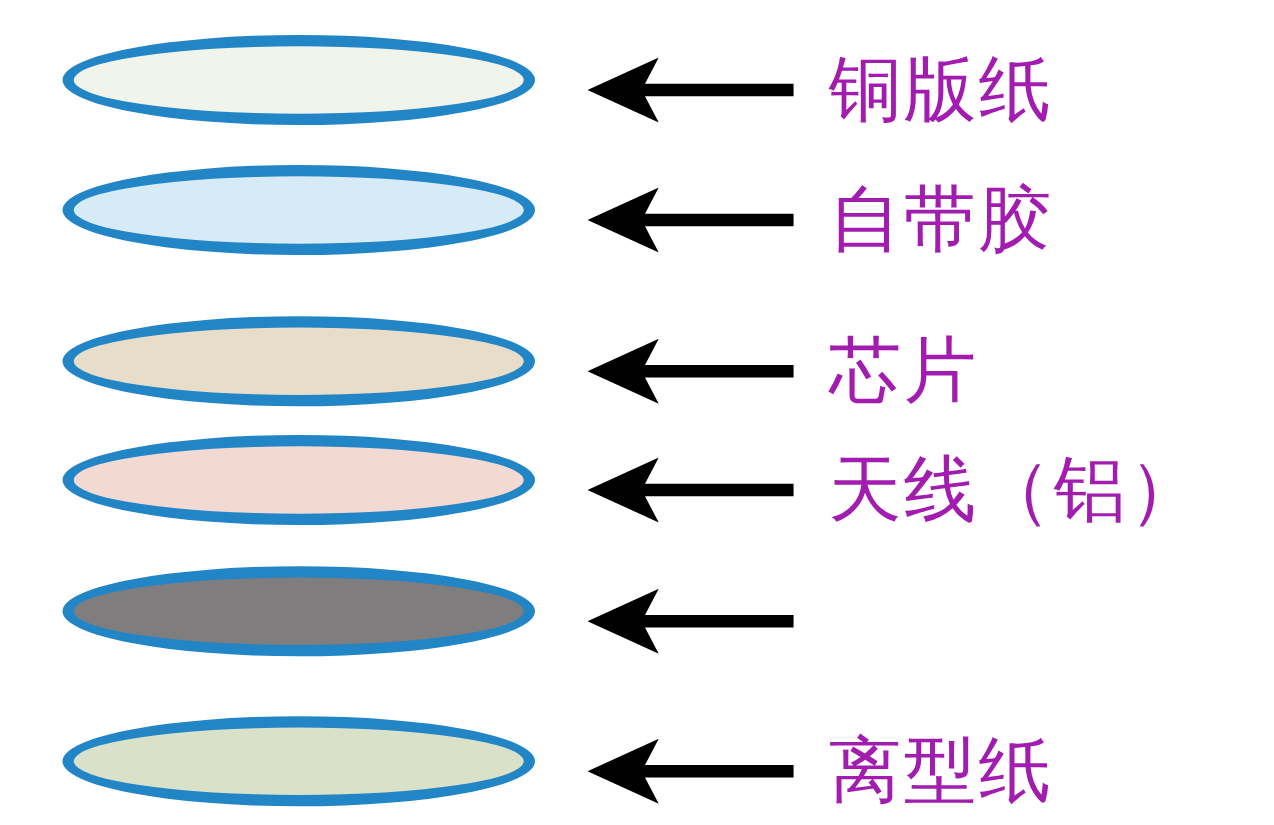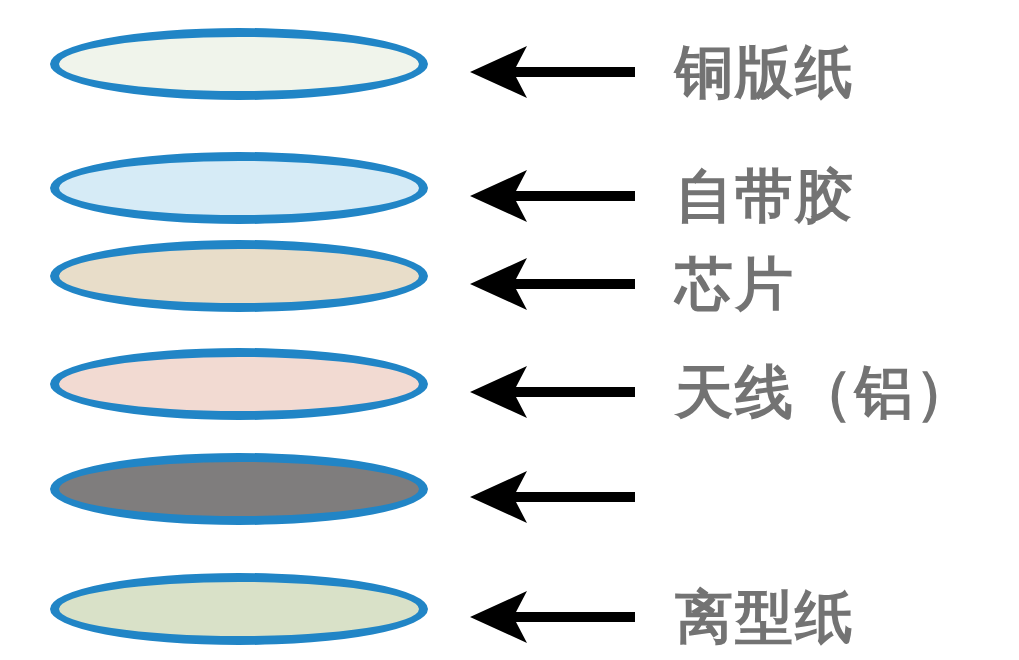--- a/index.html
+++ b/index.html
@@ -9,22 +9,22 @@
     position:relative;
     font-family:"Liberation Sans","DejaVu Sans",sans-serif;
     overflow:hidden;
   }
   .row{
     position:absolute;
     left:0;right:0;
     height:72px;
   }
   .row1{top:28px;}
-  .row2{top:152px;}
-  .row3{top:240px;}
+  .row2{top:132px;}
+  .row3{top:253px;}
   .row4{top:348px;}
   .row5{top:453px;}
   .row6{top:573px;}
   .ellipse{
     position:absolute;
     left:50px;top:0;
     width:360px;height:54px;
     border:9px solid #2185c6;
     border-radius:50%;
     background:#ffffff;
@@ -34,25 +34,24 @@
     left:470px;top:18px;
     width:165px;height:52px;
   }
   .arrow svg{display:block;width:165px;height:52px;}
   .label{
     position:absolute;
     left:663px;top:8px;
     height:72px;
     line-height:72px;
     font-size:58px;
-    font-weight:700;
-    color:#737373;
+    font-weight:400;
+    color:#a21caf;
     letter-spacing:2px;
     white-space:nowrap;
-    margin-left:12px;
   }
 </style>
 </head>
 <body>
 
 <div class="row row1">
   <div class="ellipse" style="background-color: rgb(240, 244, 235);"></div>
   <div class="arrow">
     <svg viewBox="0 0 165 52" xmlns="http://www.w3.org/2000/svg">
         <polygon fill="#000000" points="0,26 57,0 46,21 165,21 165,31 46,31 57,52"></polygon>

